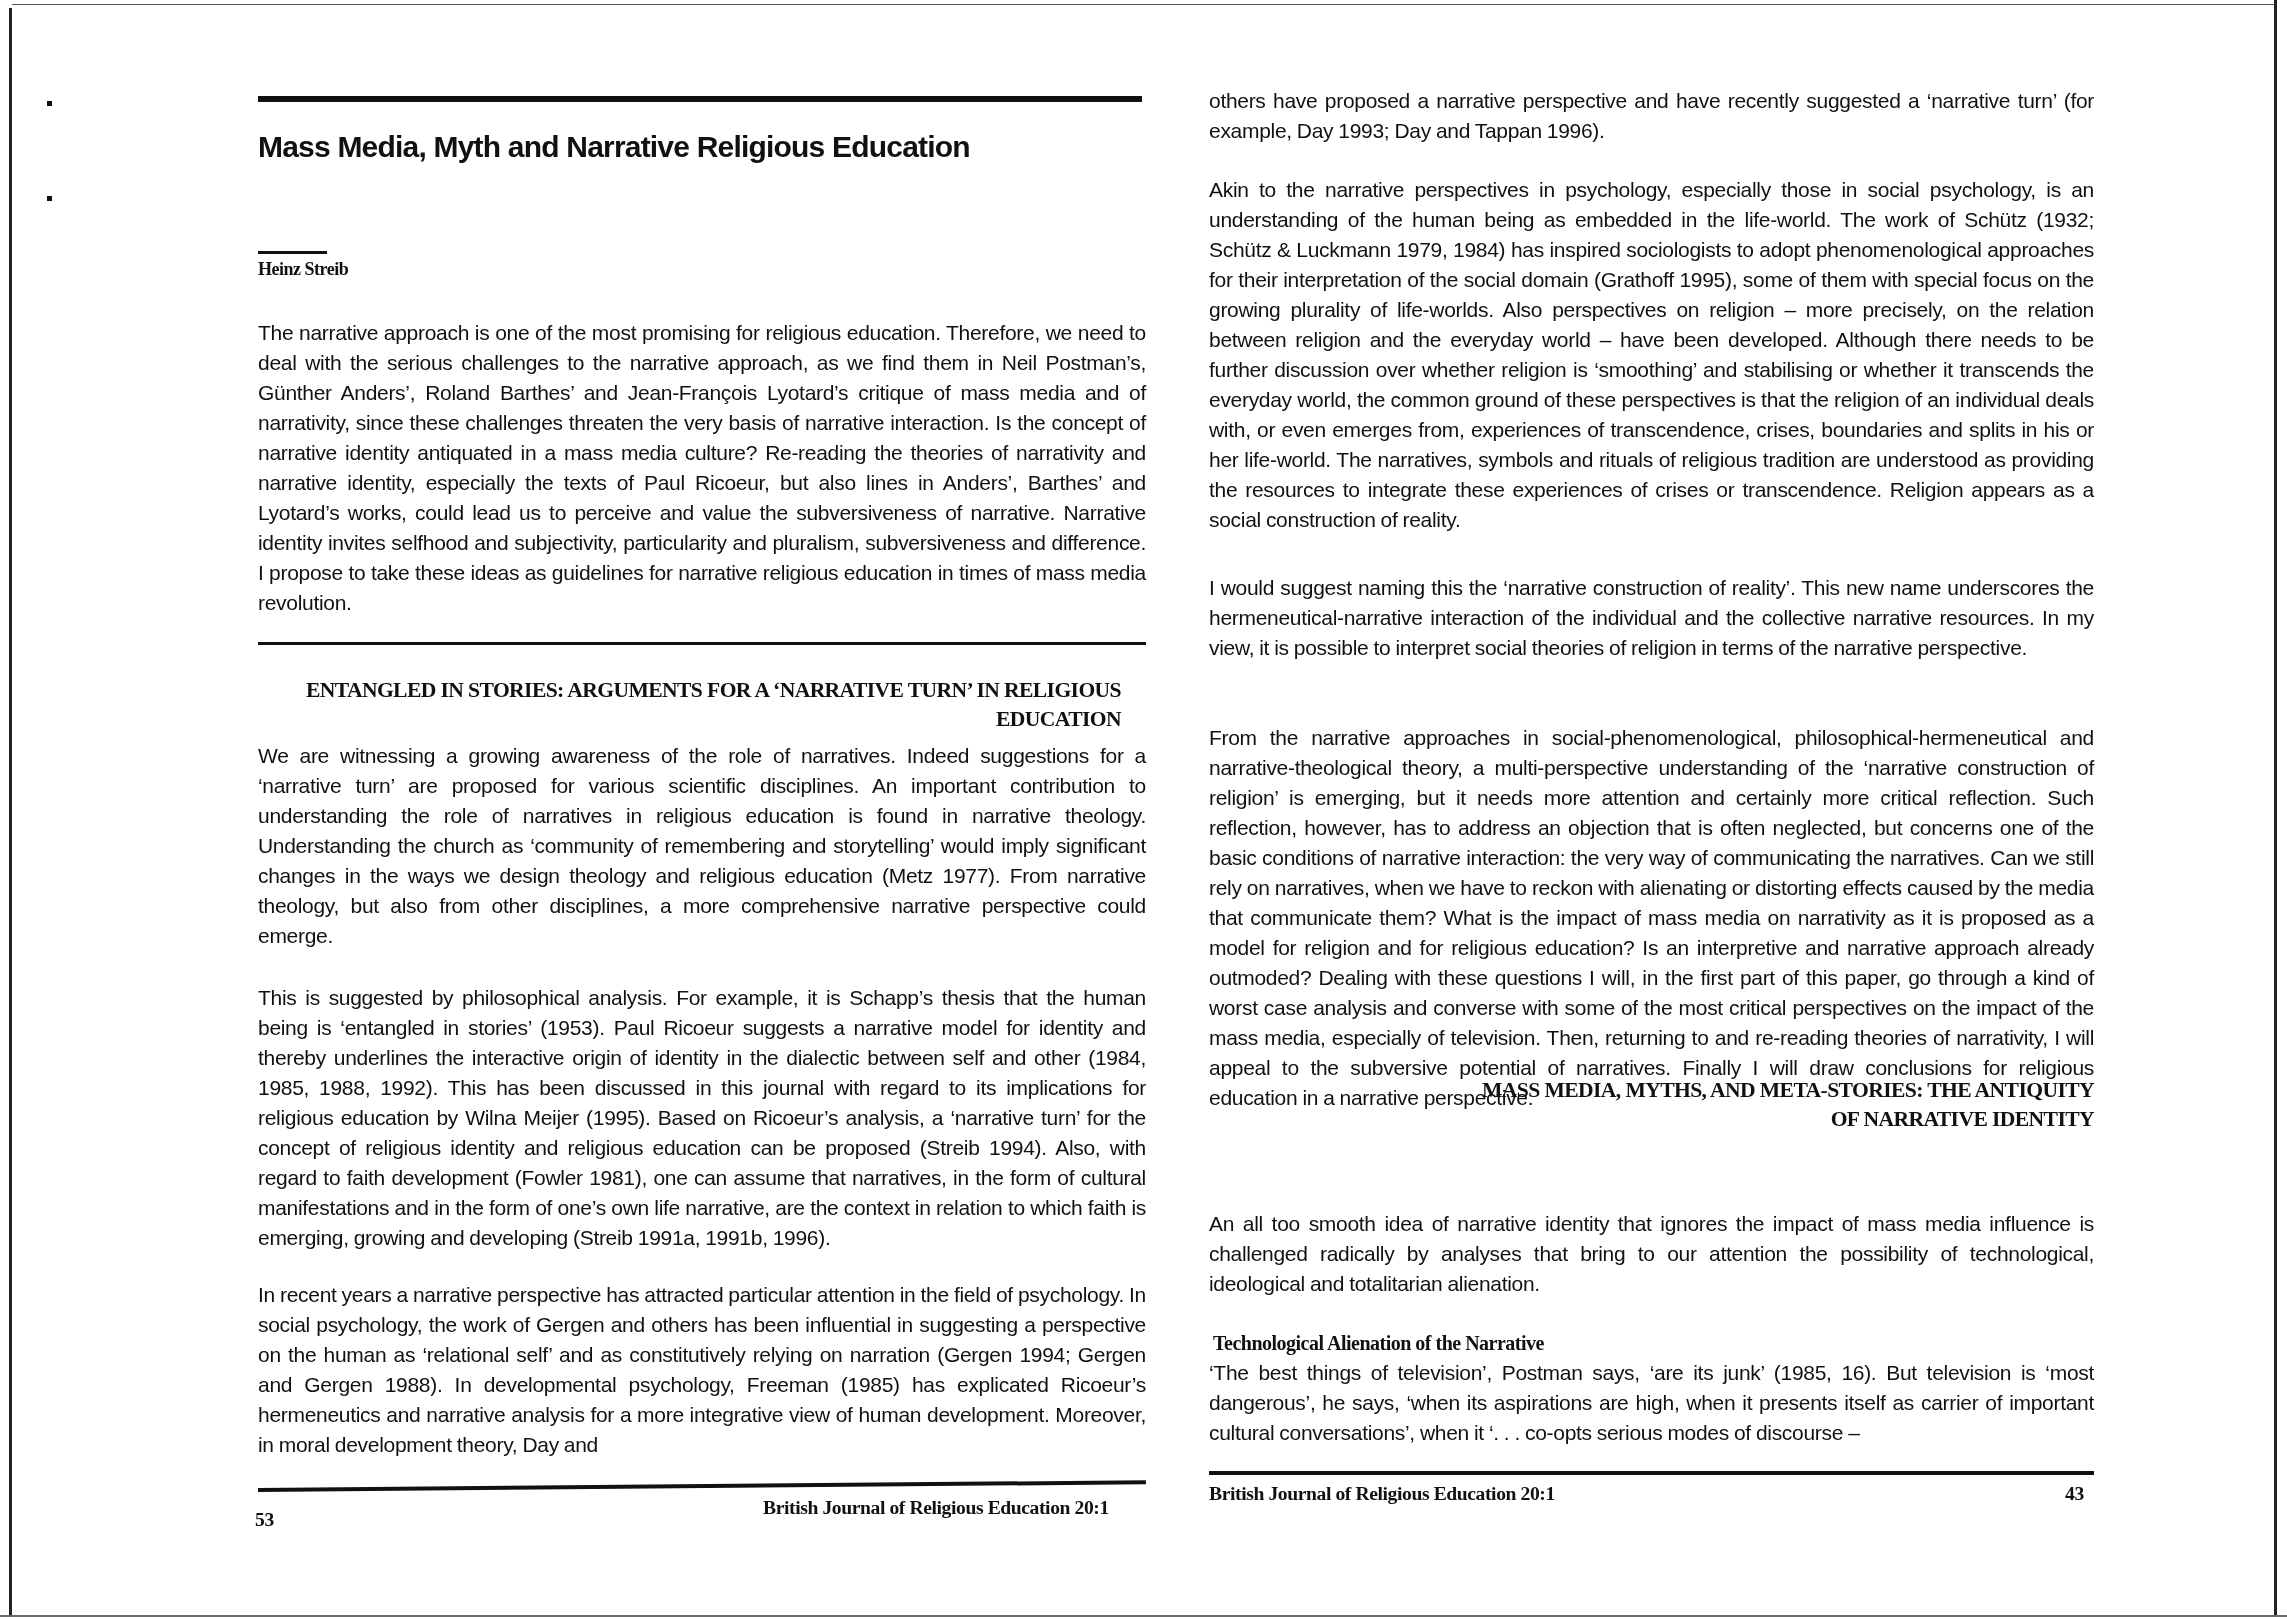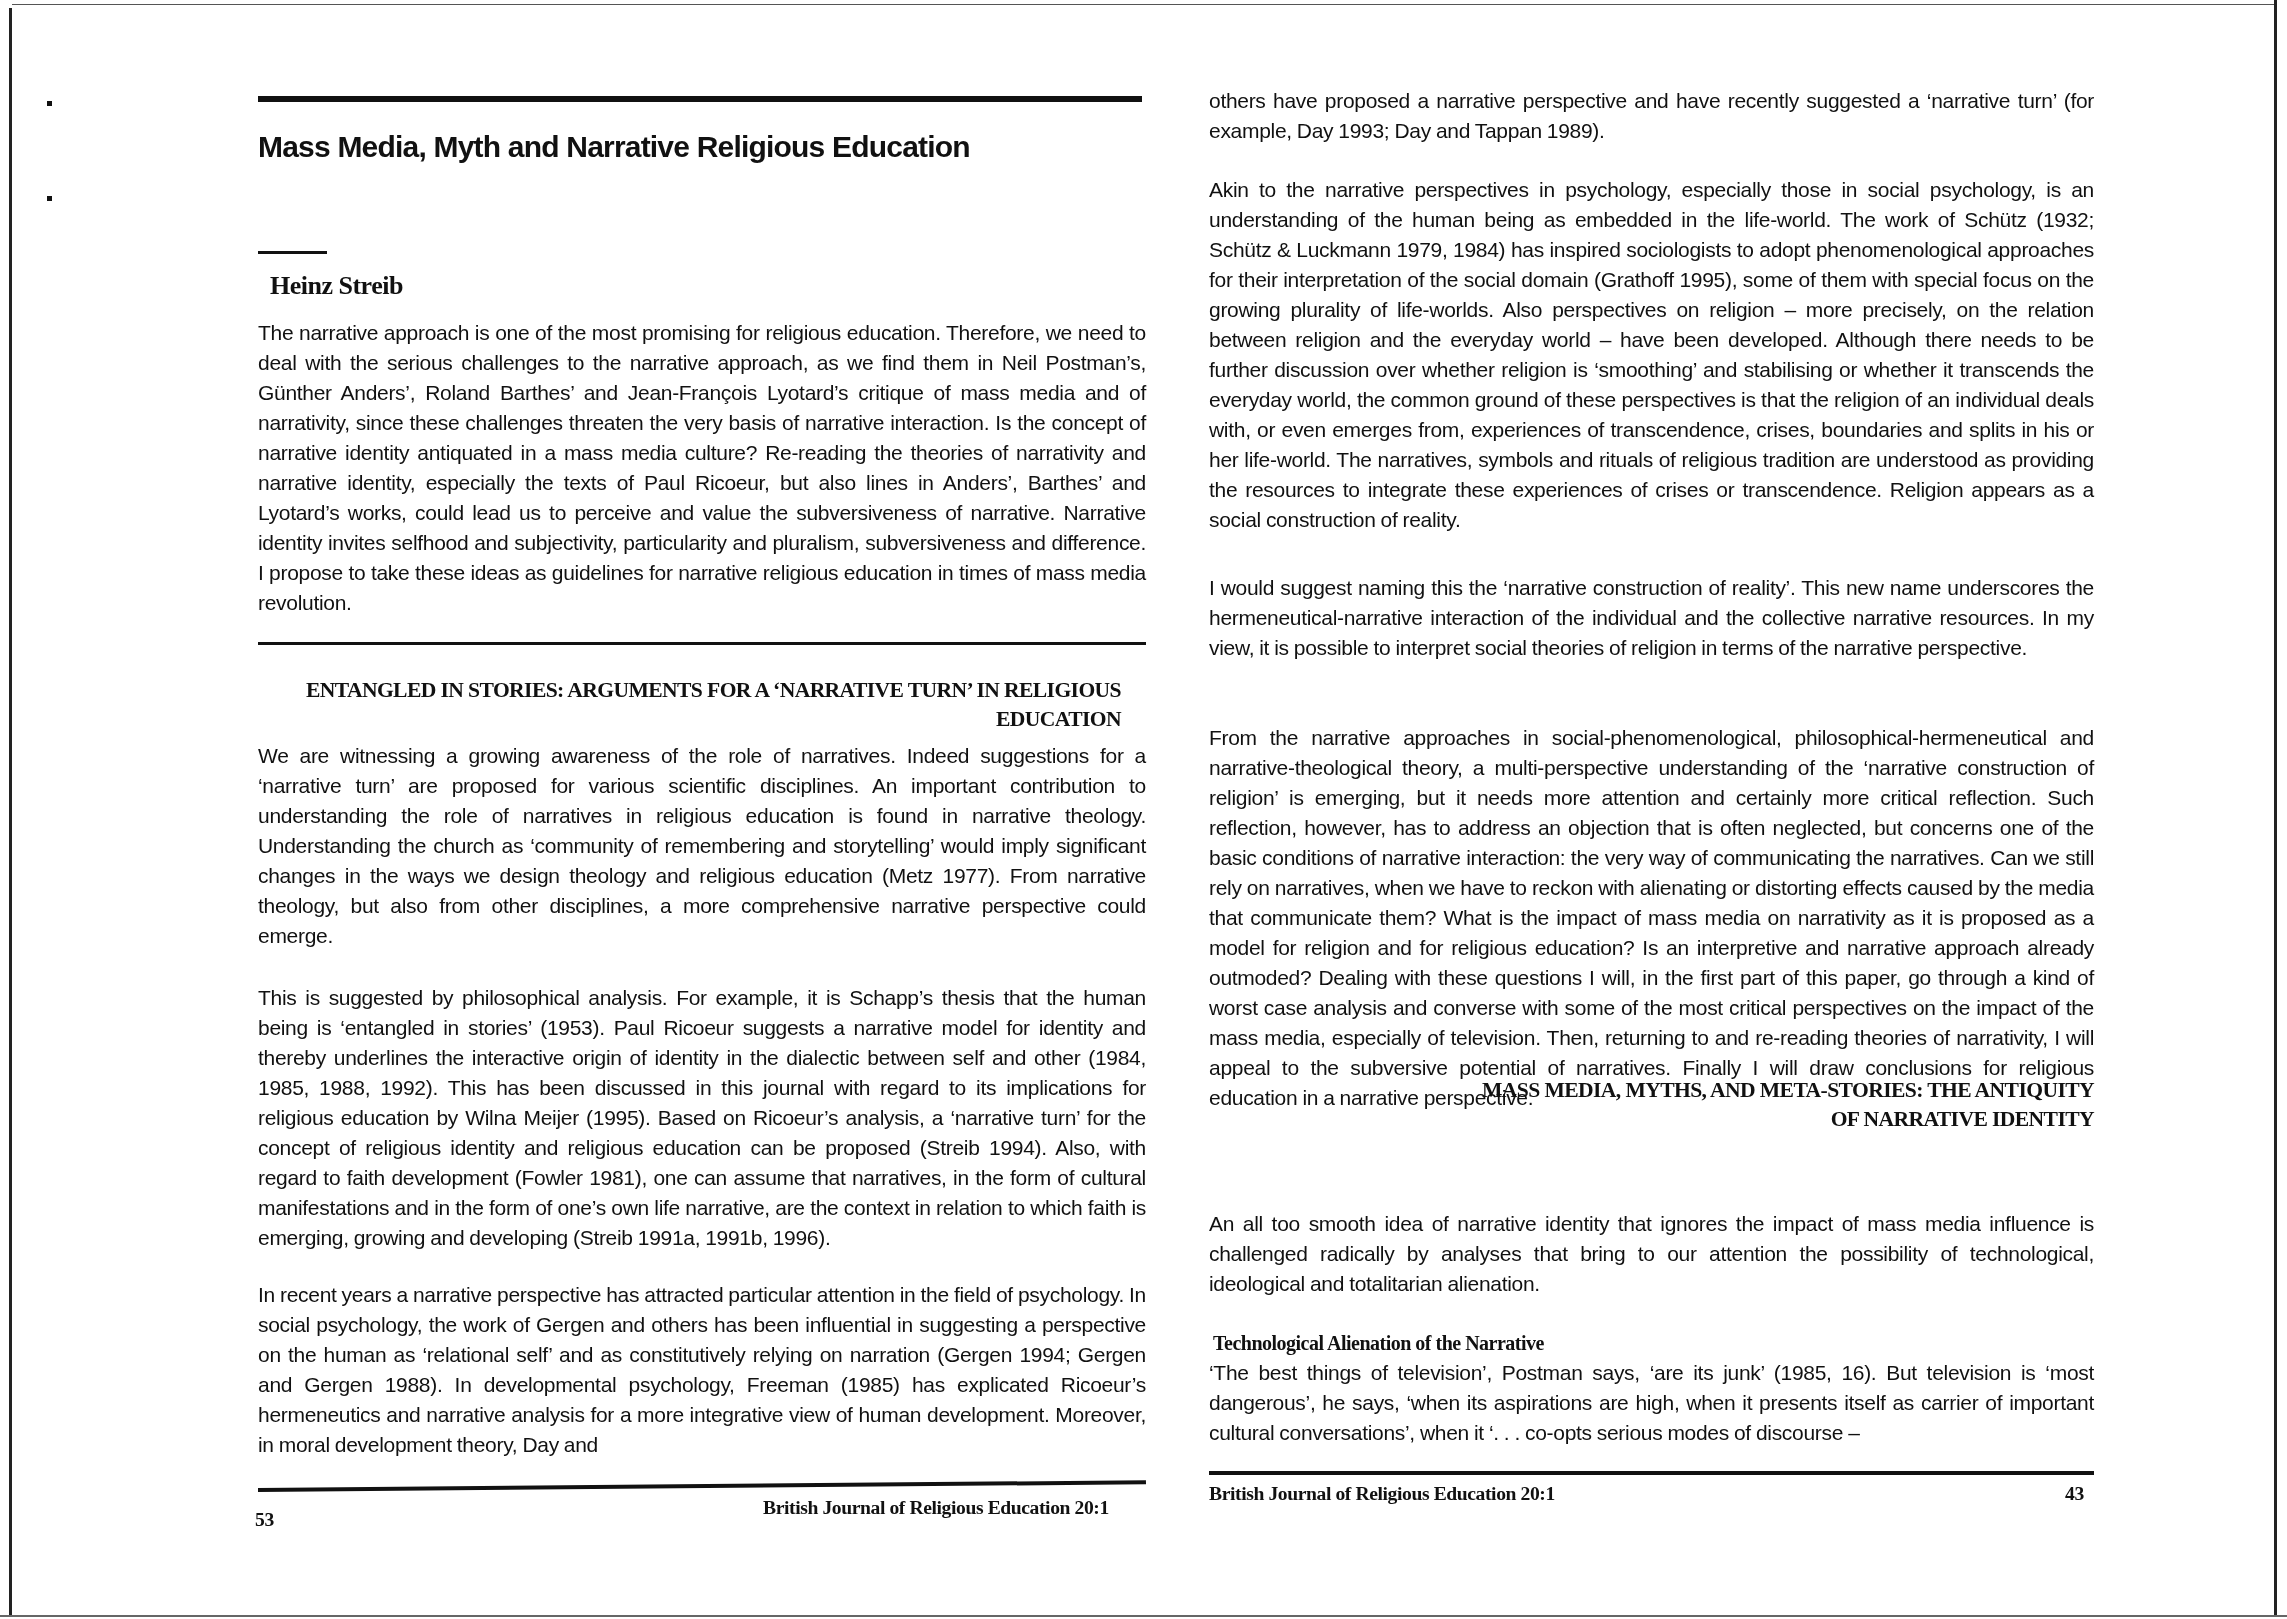--- a/index.html
+++ b/index.html
@@ -14,21 +14,21 @@
     .col { position: absolute; top: 0; }
     .col-left { left: 258px; width: 892px; }
     .col-right { left: 1209px; width: 889px; }
 
     .rule { position: absolute; background: #111; }
     .body-text { position: absolute; font-size: 21px; line-height: 30px; text-align: justify;
                  letter-spacing: -0.3px; word-spacing: -0.5px; margin: 0; }
     .title { position: absolute; font-family: Liberation Sans, sans-serif; font-weight: bold;
              font-size: 30px; line-height: 65px; letter-spacing: -0.8px; margin: 0; }
     .author { position: absolute; font-family: "Liberation Serif", serif; font-weight: bold;
-              font-size: 26px; letter-spacing: -0.5px; margin: 12px; }
+              font-size: 18px; letter-spacing: -0.5px; margin: 0; }
     .section-head { position: absolute; font-family: "Liberation Serif", serif; font-weight: bold;
                     font-size: 21.6px; line-height: 29px; letter-spacing: -0.6px; margin: 0; text-transform: uppercase; text-align: right; }
     .sub-head { position: absolute; font-family: "Liberation Serif", serif; font-weight: bold;
                 font-size: 20px; letter-spacing: -0.5px; margin: 4px; }
     .footer-text { position: absolute; font-family: "Liberation Serif", serif; font-weight: bold;
                    font-size: 19.6px; letter-spacing: -0.4px; margin: 0; white-space: nowrap; }
     .text-last { text-align-last: left; }
   </style>
 </head>
 <body>
@@ -54,21 +54,21 @@
   <p class="body-text text-last" style="left:0;top:741px;width:888px;">We are witnessing a growing awareness of the role of narratives. Indeed suggestions for a ‘narrative turn’ are proposed for various scientific disciplines. An important contribution to understanding the role of narratives in religious education is found in narrative theology. Understanding the church as ‘community of remembering and storytelling’ would imply significant changes in the ways we design theology and religious education (Metz 1977). From narrative theology, but also from other disciplines, a more comprehensive narrative perspective could emerge.</p>
   <p class="body-text text-last" style="left:0;top:983px;width:888px;">This is suggested by philosophical analysis. For example, it is Schapp’s thesis that the human being is ‘entangled in stories’ (1953). Paul Ricoeur suggests a narrative model for identity and thereby underlines the interactive origin of identity in the dialectic between self and other (1984, 1985, 1988, 1992). This has been discussed in this journal with regard to its implications for religious education by Wilna Meijer (1995). Based on Ricoeur’s analysis, a ‘narrative turn’ for the concept of religious identity and religious education can be proposed (Streib 1994). Also, with regard to faith development (Fowler 1981), one can assume that narratives, in the form of cultural manifestations and in the form of one’s own life narrative, are the context in relation to which faith is emerging, growing and developing (Streib 1991a, 1991b, 1996).</p>
   <p class="body-text text-last" style="left:0;top:1280px;width:888px;">In recent years a narrative perspective has attracted particular attention in the field of psychology. In social psychology, the work of Gergen and others has been influential in suggesting a perspective on the human as ‘relational self’ and as constitutively relying on narration (Gergen 1994; Gergen and Gergen 1988). In developmental psychology, Freeman (1985) has explicated Ricoeur’s hermeneutics and narrative analysis for a more integrative view of human development. Moreover, in moral development theory, Day and</p>
 
   <div class="rule" style="left:0;top:1488px;width:888px;height:3.9px;transform:rotate(-0.5deg);transform-origin:left;"></div>
   <div class="footer-text" style="left:-2.9px;top:1509px;">53</div>
   <div class="footer-text" style="left:505px;top:1497px;">British Journal of Religious Education 20:1</div>
 </div>
 
 <div class="col col-right">
-  <p class="body-text text-last" style="left:0;top:86px;width:885px;">others have proposed a narrative perspective and have recently suggested a ‘narrative turn’ (for example, Day 1993; Day and Tappan 1989).</p>
+  <p class="body-text text-last" style="left:0;top:86px;width:885px;">others have proposed a narrative perspective and have recently suggested a ‘narrative turn’ (for example, Day 1993; Day and Tappan 1996).</p>
   <p class="body-text text-last" style="left:0;top:175px;width:885px;">Akin to the narrative perspectives in psychology, especially those in social psychology, is an understanding of the human being as embedded in the life-world. The work of Schütz (1932; Schütz &amp; Luckmann 1979, 1984) has inspired sociologists to adopt phenomenological approaches for their interpretation of the social domain (Grathoff 1995), some of them with special focus on the growing plurality of life-worlds. Also perspectives on religion – more precisely, on the relation between religion and the everyday world – have been developed. Although there needs to be further discussion over whether religion is ‘smoothing’ and stabilising or whether it transcends the everyday world, the common ground of these perspectives is that the religion of an individual deals with, or even emerges from, experiences of transcendence, crises, boundaries and splits in his or her life-world. The narratives, symbols and rituals of religious tradition are understood as providing the resources to integrate these experiences of crises or transcendence. Religion appears as a social construction of reality.</p>
   <p class="body-text text-last" style="left:0;top:573px;width:885px;">I would suggest naming this the ‘narrative construction of reality’. This new name underscores the hermeneutical-narrative interaction of the individual and the collective narrative resources. In my view, it is possible to interpret social theories of religion in terms of the narrative perspective.</p>
   <p class="body-text text-last" style="left:0;top:723px;width:885px;">From the narrative approaches in social-phenomenological, philosophical-hermeneutical and narrative-theological theory, a multi-perspective understanding of the ‘narrative construction of religion’ is emerging, but it needs more attention and certainly more critical reflection. Such reflection, however, has to address an objection that is often neglected, but concerns one of the basic conditions of narrative interaction: the very way of communicating the narratives. Can we still rely on narratives, when we have to reckon with alienating or distorting effects caused by the media that communicate them? What is the impact of mass media on narrativity as it is proposed as a model for religion and for religious education? Is an interpretive and narrative approach already outmoded? Dealing with these questions I will, in the first part of this paper, go through a kind of worst case analysis and converse with some of the most critical perspectives on the impact of the mass media, especially of television. Then, returning to and re-reading theories of narrativity, I will appeal to the subversive potential of narratives. Finally I will draw conclusions for religious education in a narrative perspective.</p>
 
   <h2 class="section-head" style="left:0;top:1076px;width:885px;">
     <span>Mass Media, Myths, and Meta-Stories: The Antiquity</span><br>
     <span>of Narrative Identity</span>
   </h2>
   <p class="body-text text-last" style="left:0;top:1209px;width:885px;">An all too smooth idea of narrative identity that ignores the impact of mass media influence is challenged radically by analyses that bring to our attention the possibility of technological, ideological and totalitarian alienation.</p>
 

